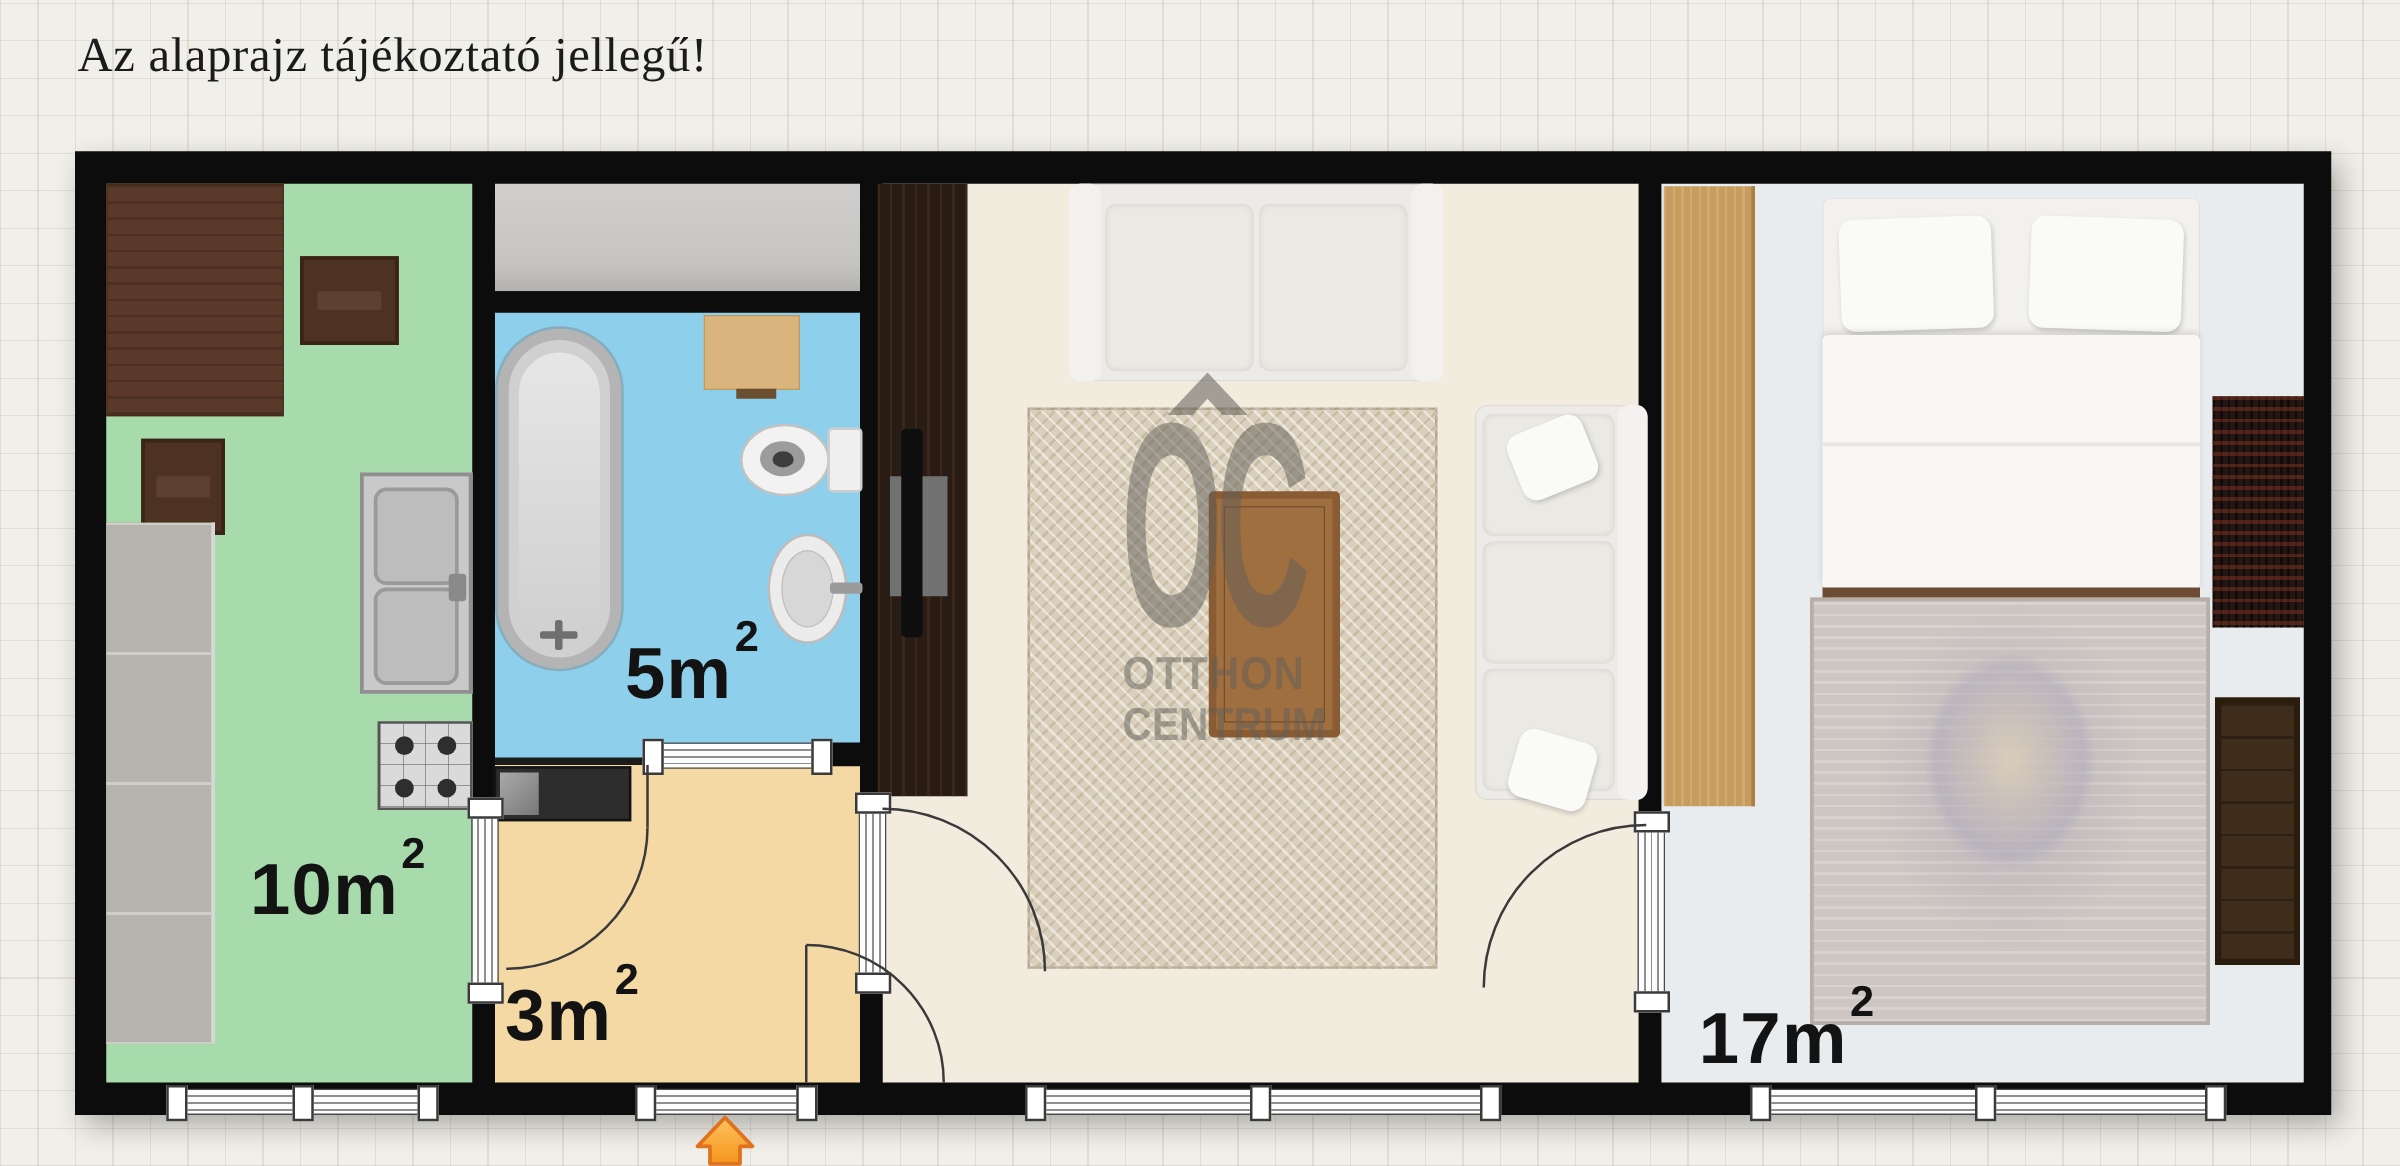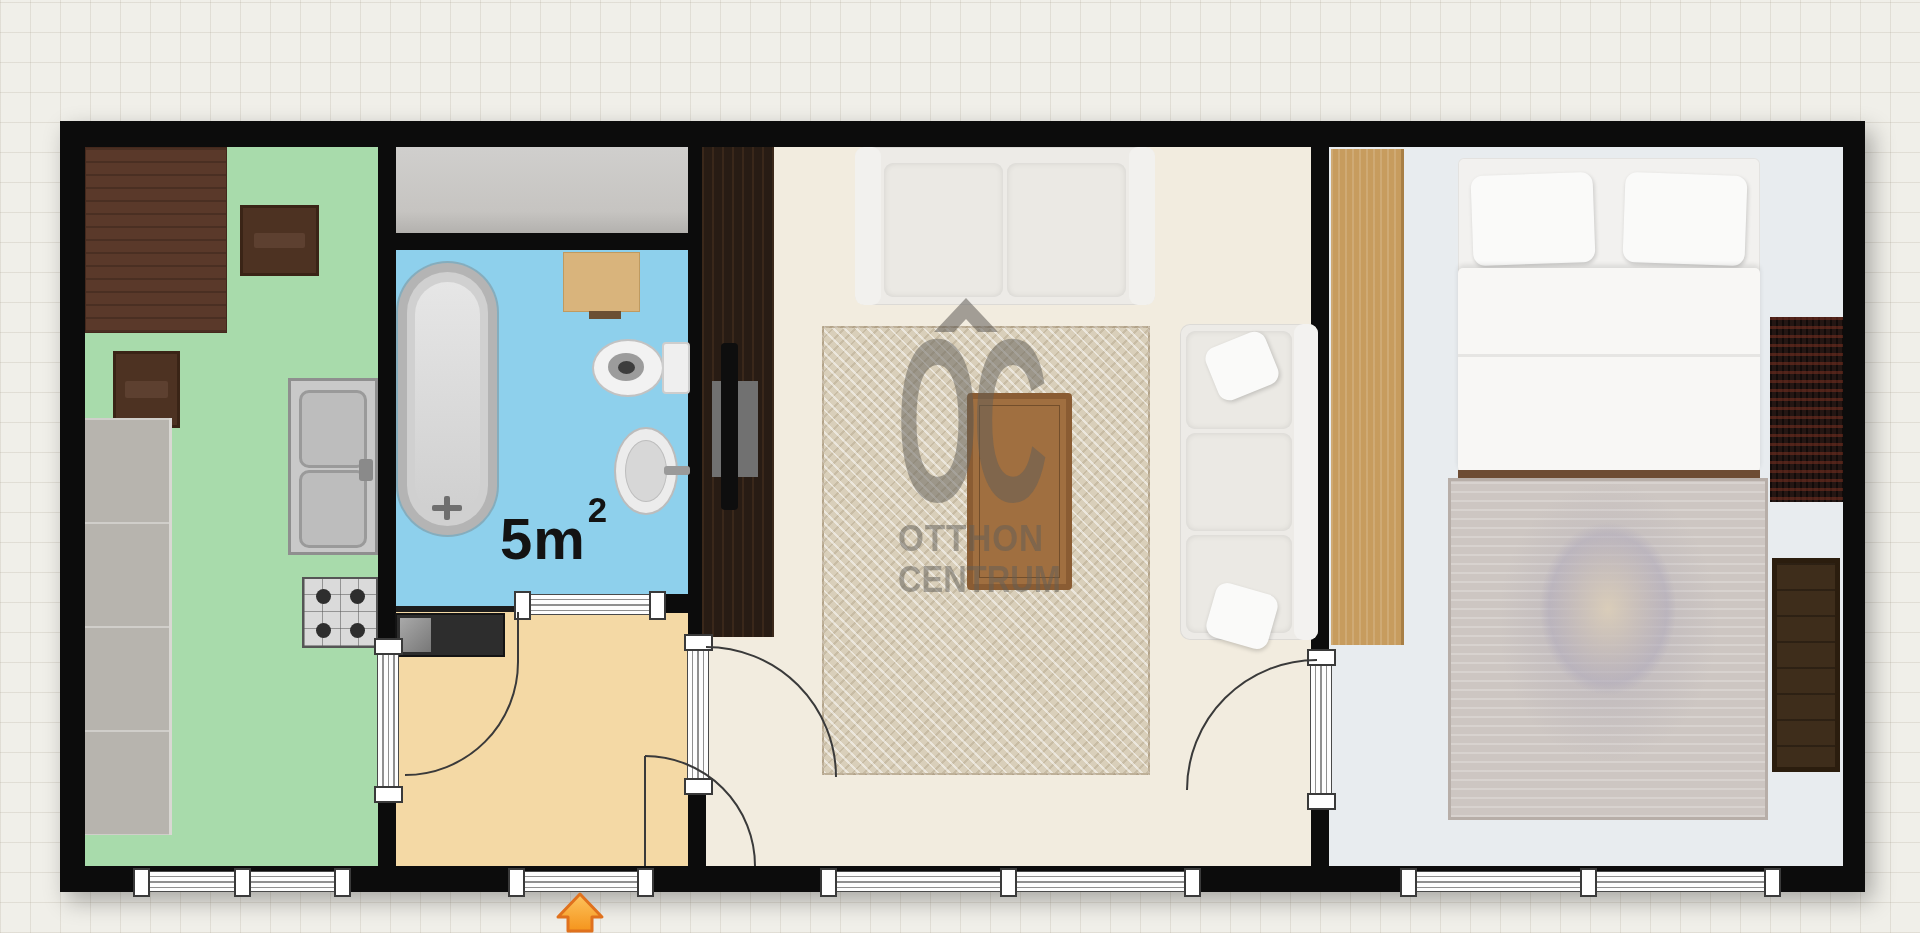--- a/index.html
+++ b/index.html
@@ -170,20 +170,21 @@
   .wm-l2{position:absolute;left:898px;top:561px;font-size:37px;font-weight:700;line-height:1;
     color:rgba(96,93,87,.5);letter-spacing:0px;transform:scaleX(.88);transform-origin:left top;}
 
   .overlay{position:absolute;left:0;top:0;width:1920px;height:933px;pointer-events:none;}
 </style>
 </head>
 <body>
 
 <div class="scene">
 
+  <div class="title">Az alaprajz tájékoztató jellegű!</div>
 
   <div class="abs plan-frame"></div>
 
   <div class="floor f-kitchen"></div>
   <div class="floor f-closet"></div>
   <div class="floor f-bath"></div>
   <div class="floor f-hall"></div>
   <div class="floor f-living"></div>
   <div class="floor f-bed"></div>
 
@@ -311,15 +312,18 @@
     <path d="M 934,332 L 966,298 L 998,332 L 978,332 L 966,319 L 954,332 Z" fill="rgba(96,93,87,.55)"></path>
     <defs>
       <linearGradient id="agrad" x1="0" y1="0" x2="0" y2="1">
         <stop offset="0" stop-color="#fdc45e"></stop>
         <stop offset="1" stop-color="#f5941c"></stop>
       </linearGradient>
     </defs>
     <path d="M 580,894 L 602,917 L 592,917 L 592,931 L 568,931 L 568,917 L 558,917 Z" fill="url(#agrad)" stroke="#e0711d" stroke-width="3" stroke-linejoin="round"></path>
   </svg>
 
+  <div class="area-label l-kitchen"><span>10m</span><sup>2</sup></div>
   <div class="area-label l-bath"><span>5m</span><sup>2</sup></div>
+  <div class="area-label l-hall"><span>3m</span><sup>2</sup></div>
+  <div class="area-label l-bed"><span>17m</span><sup>2</sup></div>
 
 </div>
 
 </body></html>

